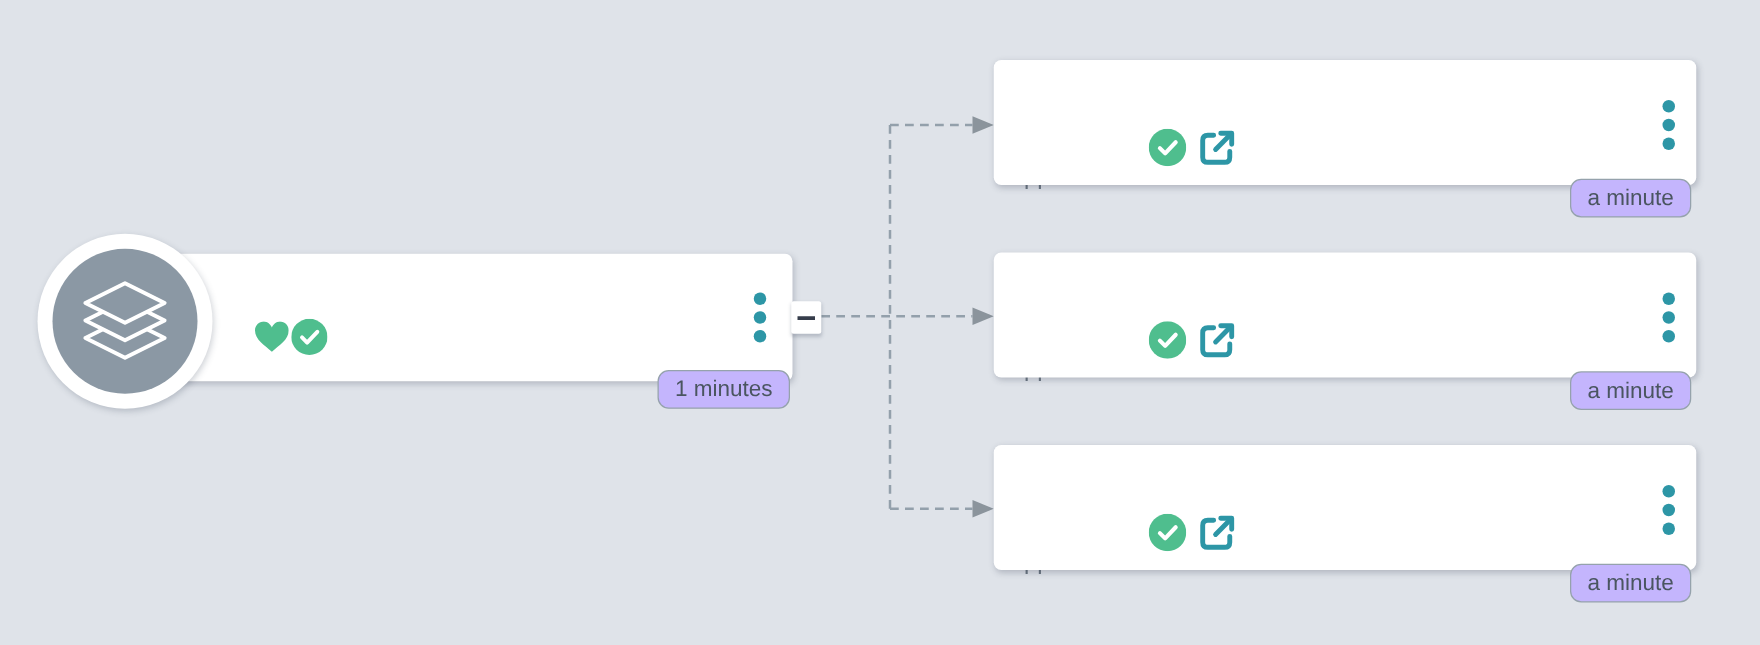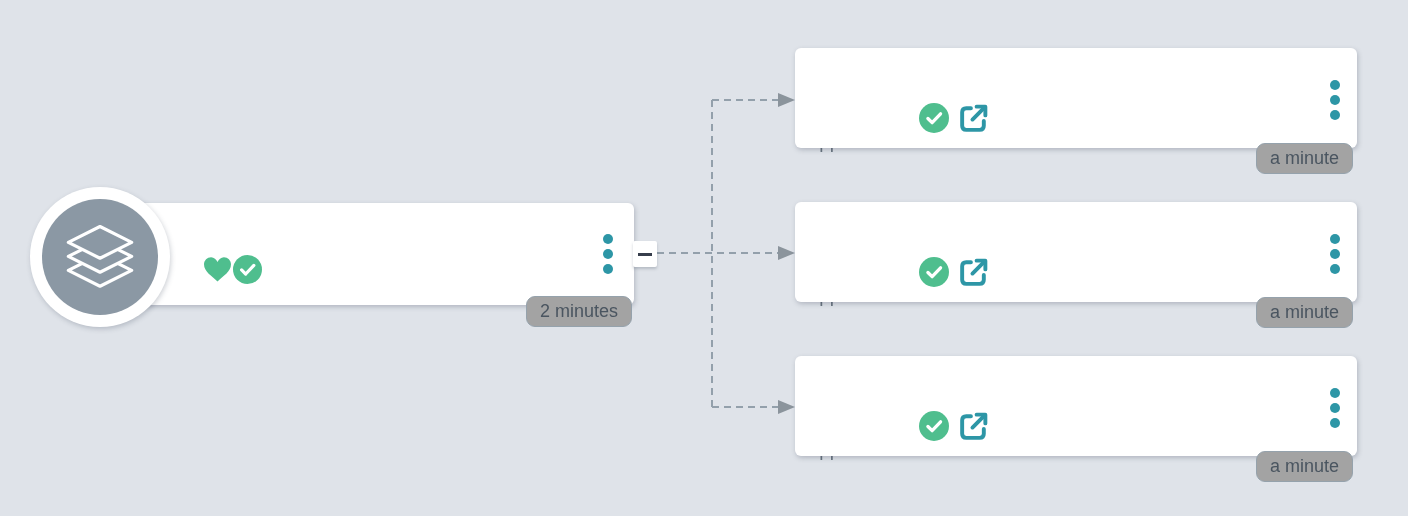--- a/index.html
+++ b/index.html
@@ -18,21 +18,21 @@
   }
   .node-title{
     position:absolute;font-size:24px;color:#3a4352;white-space:nowrap;line-height:1.25;
   }
   .kind-label{
     position:absolute;font-size:19px;color:#68747f;text-align:center;white-space:nowrap;line-height:1;
   }
   .badge{
     position:absolute;z-index:3;height:29px;padding:0 13px;
     display:inline-flex;align-items:center;justify-content:center;
-    background:#a3a3a3;border:1px solid #95a2ac;border-radius:9px;
+    background:#c4b5fd;border:1px solid #95a2ac;border-radius:9px;
     font-size:18px;color:#4a5560;white-space:nowrap;
   }
   .kebab{position:absolute;z-index:3;display:flex;flex-direction:column;cursor:pointer;}
   .kebab .dot{width:10px;height:10px;border-radius:50%;background:#2d96a6;margin-bottom:5px;}
   .kebab .dot:last-child{margin-bottom:0;}
 
   
   .avatar-outer{
     position:absolute;left:30px;top:187px;width:140px;height:140px;border-radius:50%;
     background:#ffffff;z-index:3;display:flex;align-items:center;justify-content:center;
@@ -98,21 +98,21 @@
       <path d="M9.5 16.5 L14 21 L23 11.5" stroke="#ffffff" stroke-width="3.5" fill="none" stroke-linecap="round" stroke-linejoin="round"></path>
     </svg>
   </div>
 
   <div class="kebab" style="left:603px;top:234px;">
     <div class="dot"></div>
       <div class="dot"></div>
       <div class="dot"></div>
   </div>
 
-  <div class="badge" style="right:776px;top:296px;">2 minutes</div>
+  <div class="badge" style="right:776px;top:296px;">1 minutes</div>
 
   <div class="minus-btn">
     <div class="minus-bar"></div>
   </div>
 
   <div class="card" style="left:795px;top:48px;width:562px;height:100px;"></div>
   <div class="app-layers" style="left:822px;top:68px;">
     <svg width="64" height="64" viewBox="0 0 64 64">
       <path d="M32 56 L6 43 L32 30 L58 43 Z"></path>
       <path d="M32 44.5 L6 31.5 L32 18.5 L58 31.5 Z"></path>

